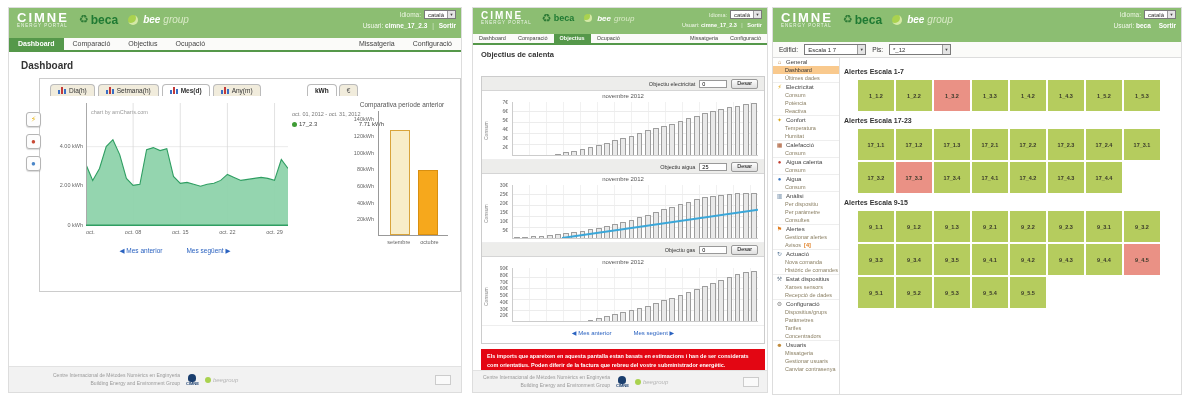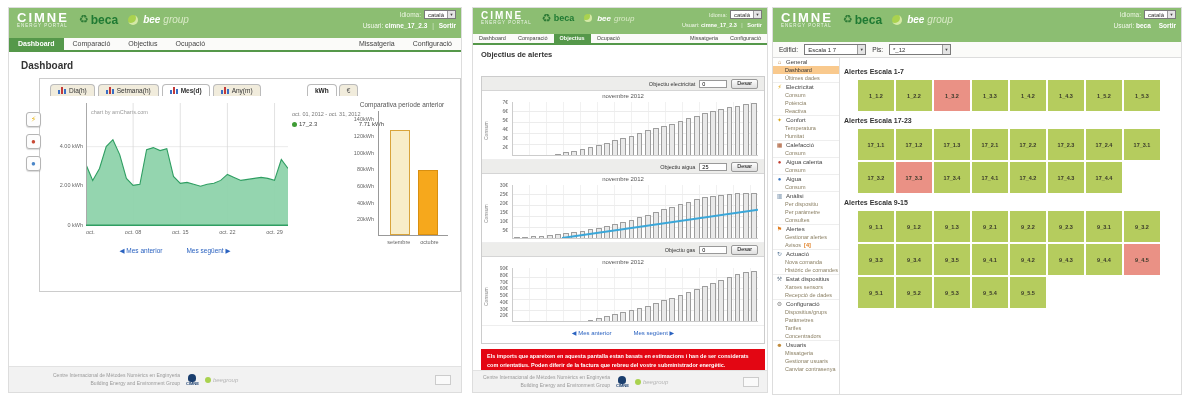--- a/index.html
+++ b/index.html
@@ -358,21 +358,21 @@
           <div class="nav-item">Dashboard</div>
           <div class="nav-item">Comparació</div>
           <div class="nav-item active">Objectius</div>
           <div class="nav-item">Ocupació</div>
         </div>
       <div class="nav-r" id="p2-nav-r">
           <div class="nav-item">Missatgeria</div>
           <div class="nav-item">Configuració</div>
         </div>
     </div>
-    <div class="page-title">Objectius de alertes</div>
+    <div class="page-title">Objectius de calenta</div>
 
     <div class="p2-box" id="p2-box">
         <div class="sec-hdr">
           <span class="lbl">Objectiu electricitat</span>
           <input type="text" value="0" style="">
           <button>Desar</button>
         </div>
         <div class="sec-chart">
           <div class="c-title">novembre 2012</div>
           <div class="c-ylabel">Consum</div>

